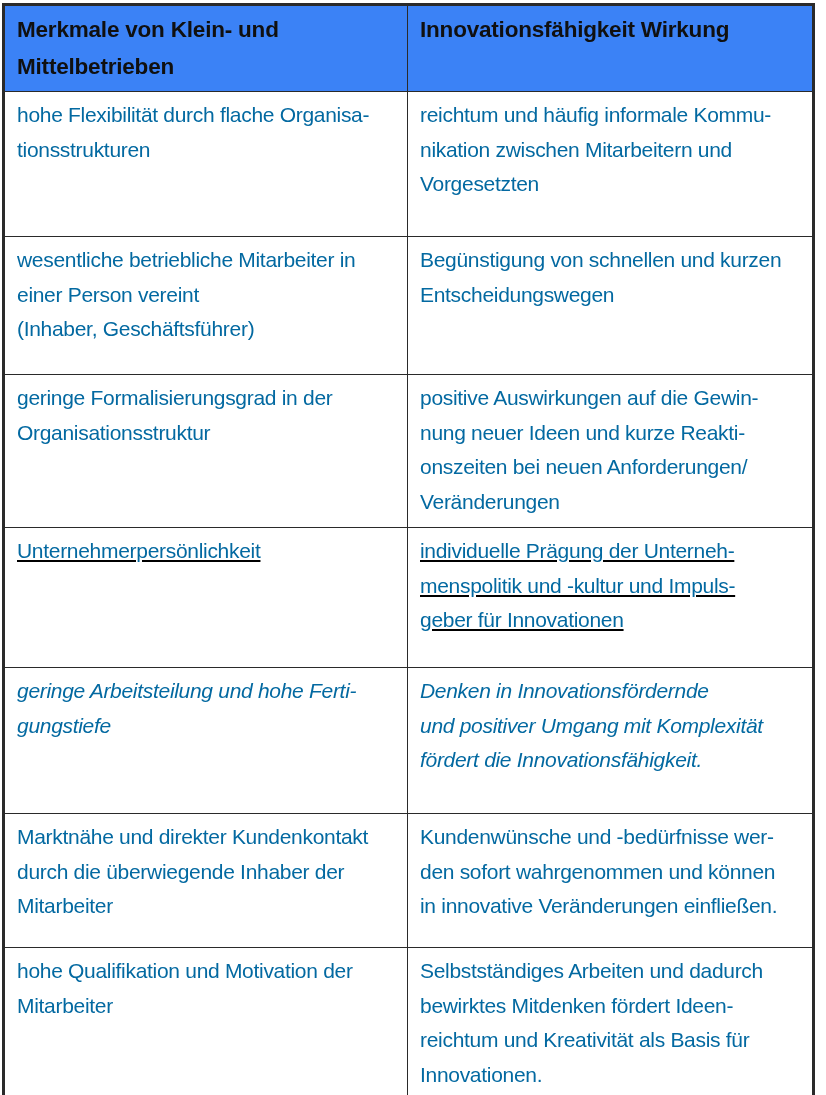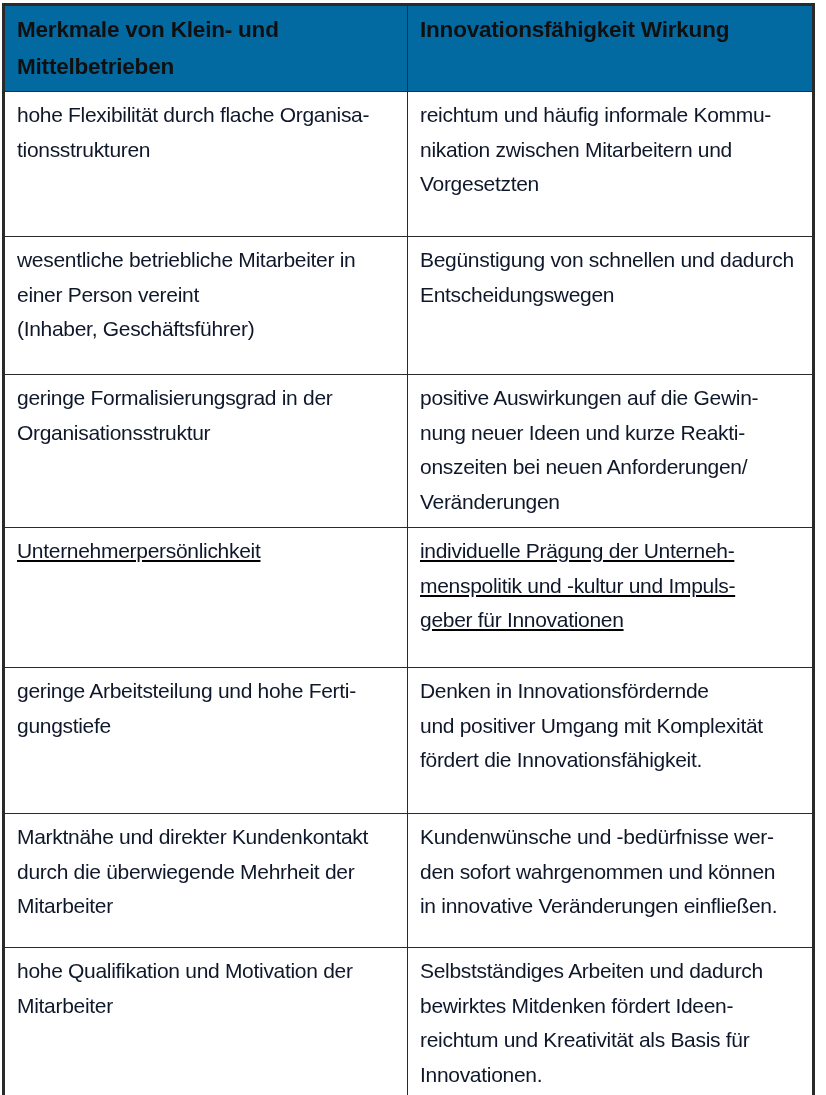--- a/index.html
+++ b/index.html
@@ -33,44 +33,44 @@
   table.kmu-table col.col-right { width: auto; }
 
   table.kmu-table th,
   table.kmu-table td {
     border: 1.5px solid #2a2a2a;
     vertical-align: top;
     text-align: left;
     box-sizing: border-box;
   }
   table.kmu-table th {
-    background: #0369a1;
+    background: #3b82f6;
     color: #101010;
     font-weight: bold;
     font-size: 22.5px;
     line-height: 37px;
     letter-spacing: -0.2px;
     padding: 5px 12px 6px 12px;
     white-space: pre-line;
   }
   table.kmu-table td {
-    color: #0f172a;
+    color: #0369a1;
     font-weight: normal;
     font-size: 21px;
     line-height: 34.5px;
     letter-spacing: -0.3px;
     padding: 6px 10px 8px 12px;
     white-space: pre-line;
   }
   thead tr            { height: 82px;  }
   tbody tr:nth-child(1){ height: 145px; }
   tbody tr:nth-child(2){ height: 138px; }
   tbody tr:nth-child(3){ height: 144px; }
   tbody tr:nth-child(4){ height: 140px; text-decoration: underline; }
-  tbody tr:nth-child(5){ height: 146px; }
+  tbody tr:nth-child(5){ height: 146px; font-style: italic; }
   tbody tr:nth-child(6){ height: 134px; }
   tbody tr:nth-child(7){ height: 148px; }
 </style>
 </head>
 <body>
 
 <div class="page">
   <div class="table-wrap">
     <table class="kmu-table">
       <colgroup>
@@ -89,21 +89,21 @@
           <td>hohe Flexibilität durch flache Organisa-
 tionsstrukturen</td>
           <td>reichtum und häufig informale Kommu-
 nikation zwischen Mitarbeitern und
 Vorgesetzten</td>
         </tr>
         <tr>
           <td>wesentliche betriebliche Mitarbeiter in
 einer Person vereint
 (Inhaber, Geschäftsführer)</td>
-          <td>Begünstigung von schnellen und dadurch
+          <td>Begünstigung von schnellen und kurzen
 Entscheidungswegen</td>
         </tr>
         <tr>
           <td>geringe Formalisierungsgrad in der
 Organisationsstruktur</td>
           <td>positive Auswirkungen auf die Gewin-
 nung neuer Ideen und kurze Reakti-
 onszeiten bei neuen Anforderungen/
 Veränderungen</td>
         </tr>
@@ -115,21 +115,21 @@
         </tr>
         <tr>
           <td>geringe Arbeitsteilung und hohe Ferti-
 gungstiefe</td>
           <td>Denken in Innovationsfördernde
 und positiver Umgang mit Komplexität
 fördert die Innovationsfähigkeit.</td>
         </tr>
         <tr>
           <td>Marktnähe und direkter Kundenkontakt
-durch die überwiegende Mehrheit der
+durch die überwiegende Inhaber der
 Mitarbeiter</td>
           <td>Kundenwünsche und -bedürfnisse wer-
 den sofort wahrgenommen und können
 in innovative Veränderungen einfließen.</td>
         </tr>
         <tr>
           <td>hohe Qualifikation und Motivation der
 Mitarbeiter</td>
           <td>Selbstständiges Arbeiten und dadurch
 bewirktes Mitdenken fördert Ideen-

